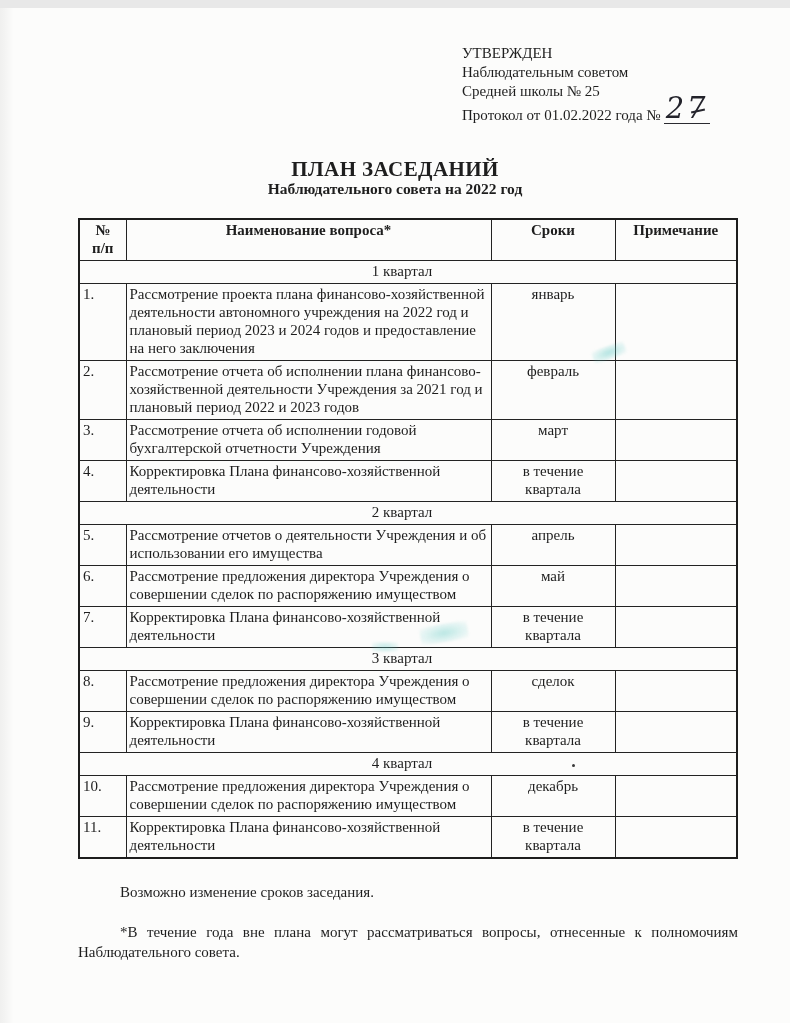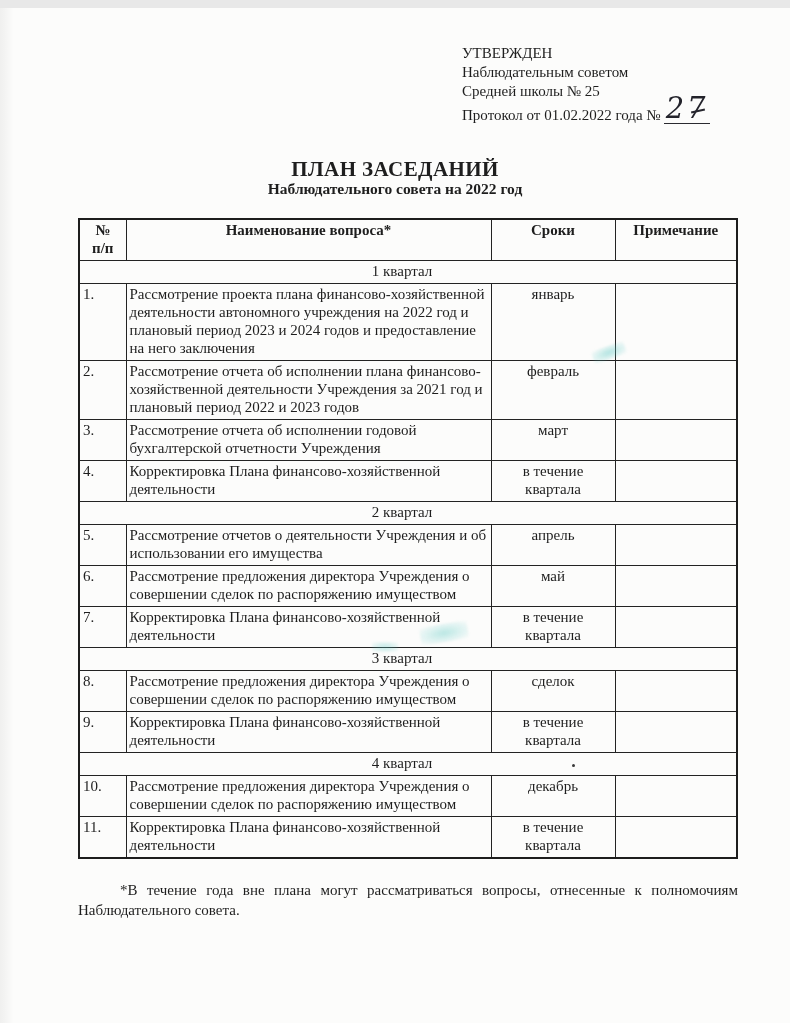--- a/index.html
+++ b/index.html
@@ -256,20 +256,21 @@
         </tr>
         <tr>
           <td class="num">11.</td>
           <td class="question">Корректировка Плана финансово-хозяйственной деятельности</td>
           <td class="term">в течение квартала</td>
           <td class="note"></td>
         </tr>
       </tbody>
   </table>
 
+  <div class="footnote-1">Возможно изменение сроков заседания.</div>
   <div class="footnote-2">*В течение года вне плана могут рассматриваться вопросы, отнесенные к полномочиям Наблюдательного совета.</div>
 
   <div class="artifact artifact-teal-1"></div>
   <div class="artifact artifact-teal-2"></div>
   <div class="artifact artifact-teal-3"></div>
   <div class="artifact artifact-dot"></div>
 
 </div>
 
 </body></html>

